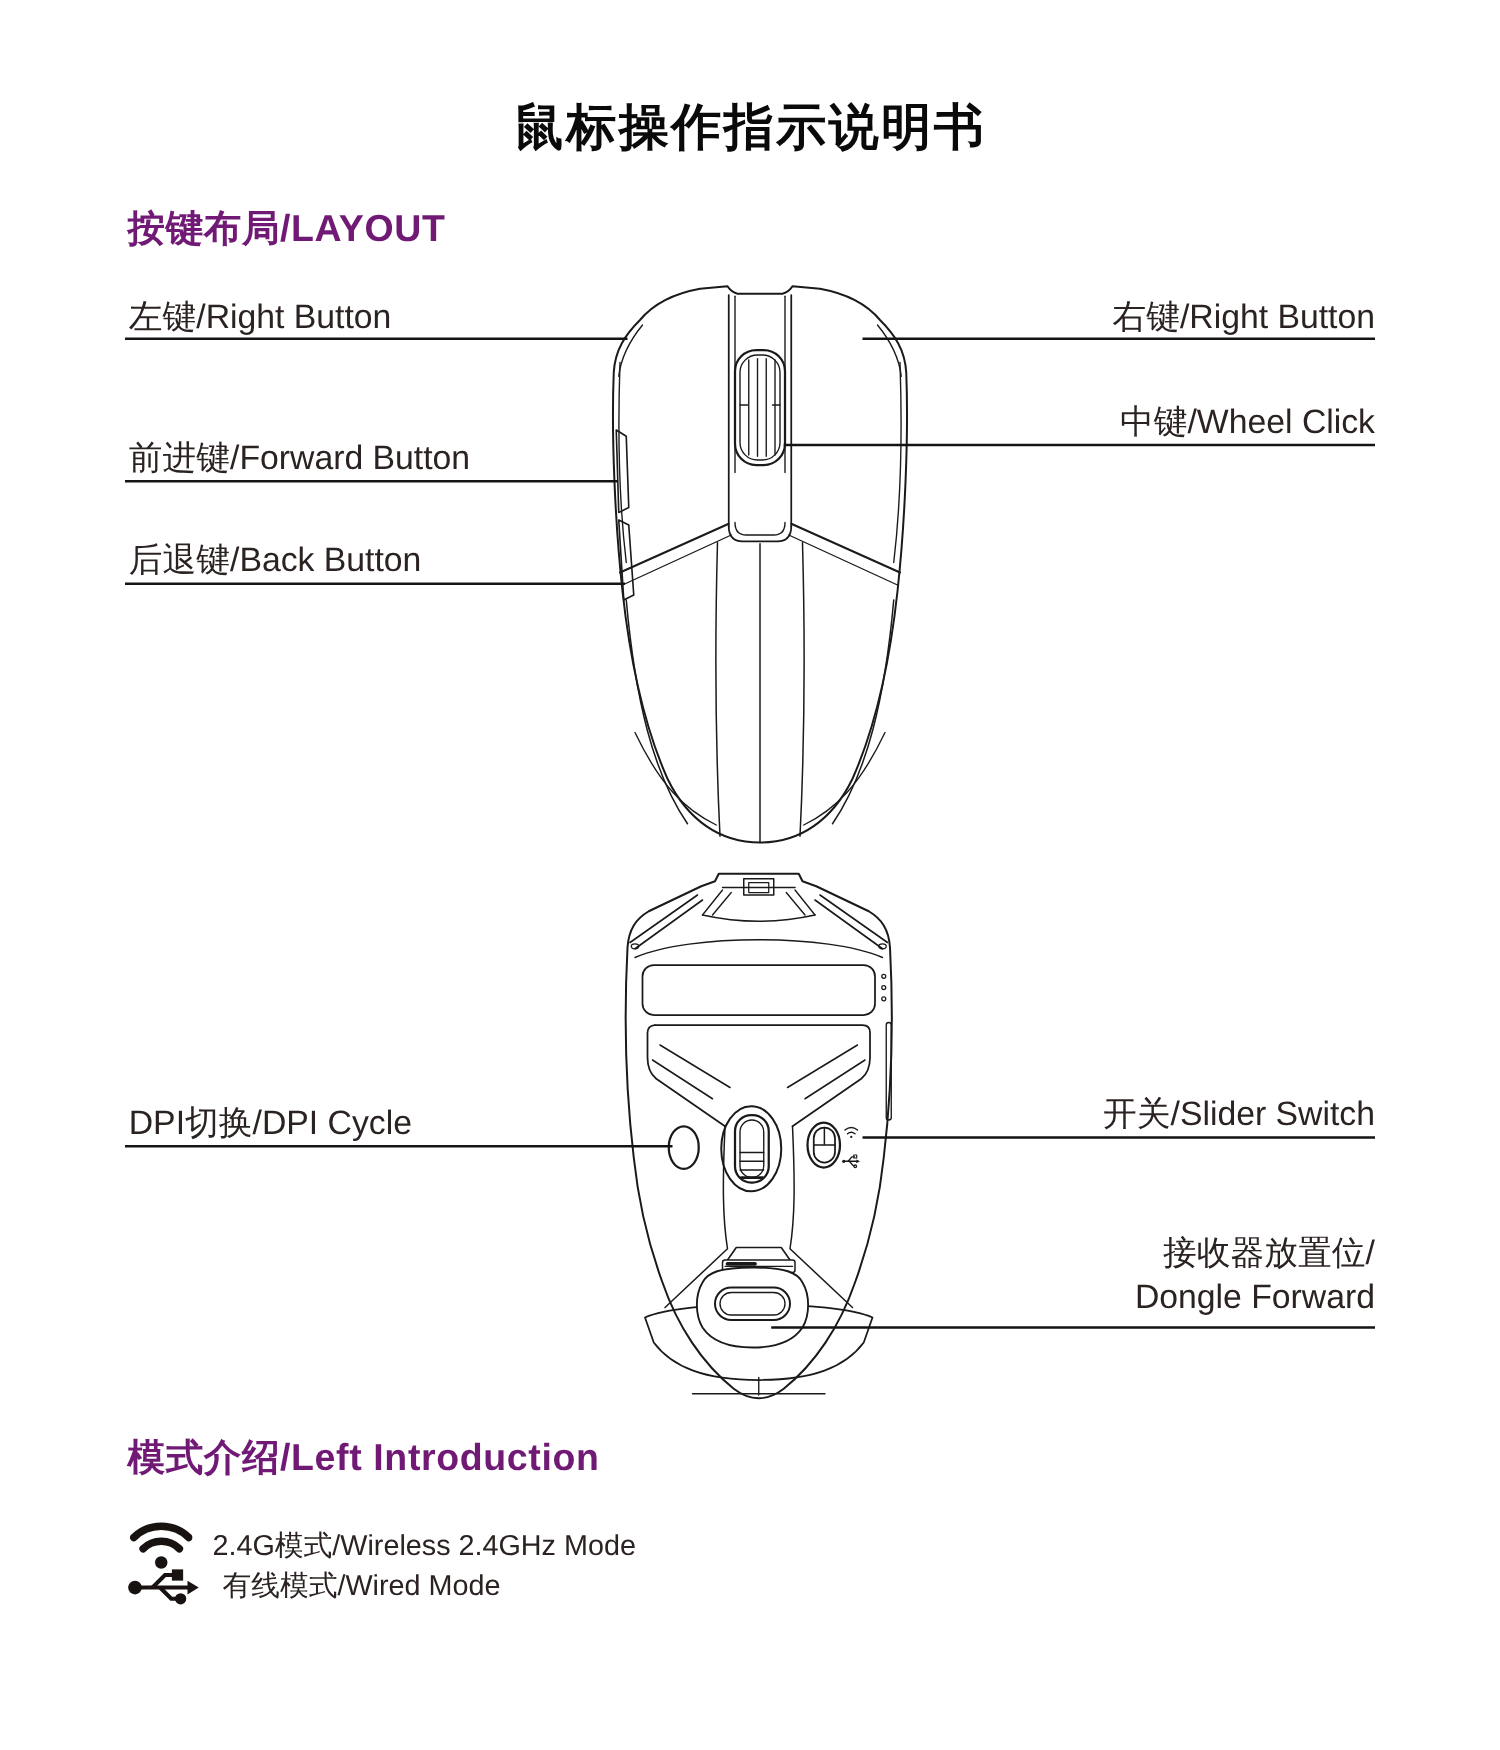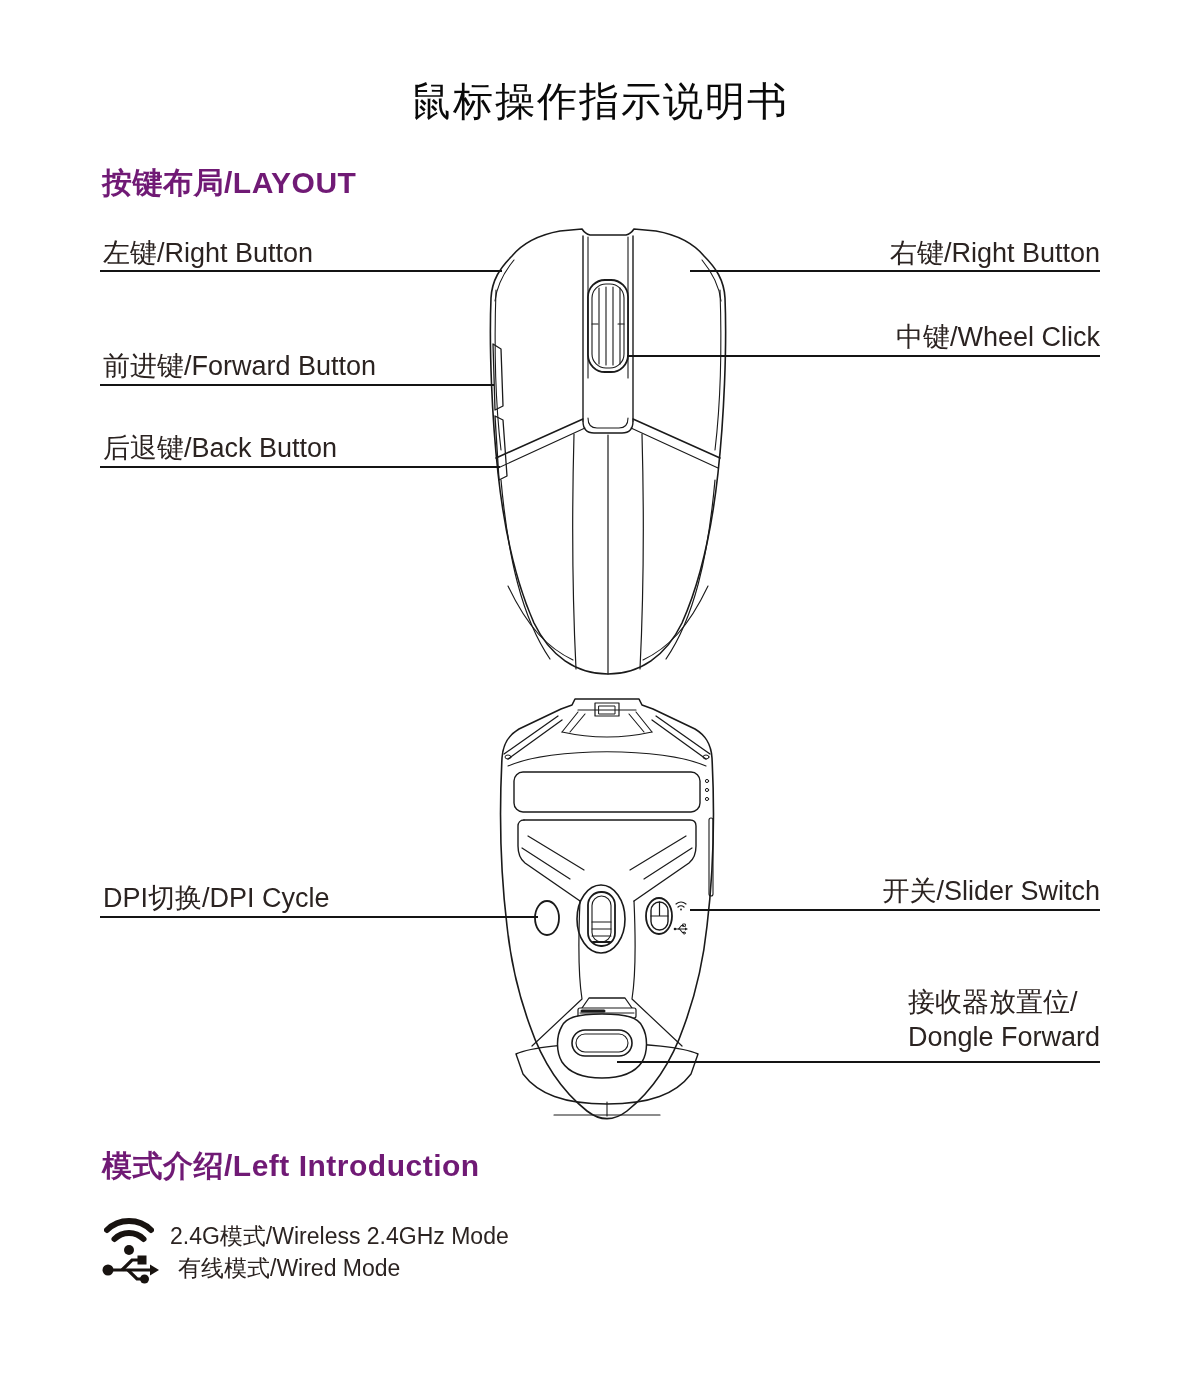--- a/index.html
+++ b/index.html
@@ -1,22 +1,22 @@
 <!DOCTYPE html>
 <html><head>
 <meta charset="utf-8">
 <style>
   html,body{margin:0;padding:0;background:#fff;}
   .page{position:relative;width:1200px;height:1400px;background:#fff;overflow:hidden;
         font-family:"Liberation Sans","DejaVu Sans",sans-serif;color:#262020;}
   .title{position:absolute;left:0;top:74px;width:1200px;text-align:center;
-         font-size:40px;font-weight:400;color:#0a0a0a;letter-spacing:2px;}
+         font-size:40px;font-weight:700;color:#0a0a0a;letter-spacing:2px;}
   .section-heading{position:absolute;font-size:30px;font-weight:700;color:#701a75;letter-spacing:.5px;}
   .callout{position:absolute;font-size:27px;color:#2b2321;white-space:nowrap;line-height:1.28;}
-  .callout.right{text-align:left;}
+  .callout.right{text-align:right;}
   .lead{position:absolute;height:2px;background:#141414;z-index:5;}
   .mouse-svg{position:absolute;z-index:1;}
   .mode-row{position:absolute;display:flex;align-items:center;gap:18px;}
   .mode-label{font-size:23px;color:#2b2321;white-space:nowrap;}
   svg{display:block;}
 </style>
 </head>
 <body>
 
 <div class="page">

